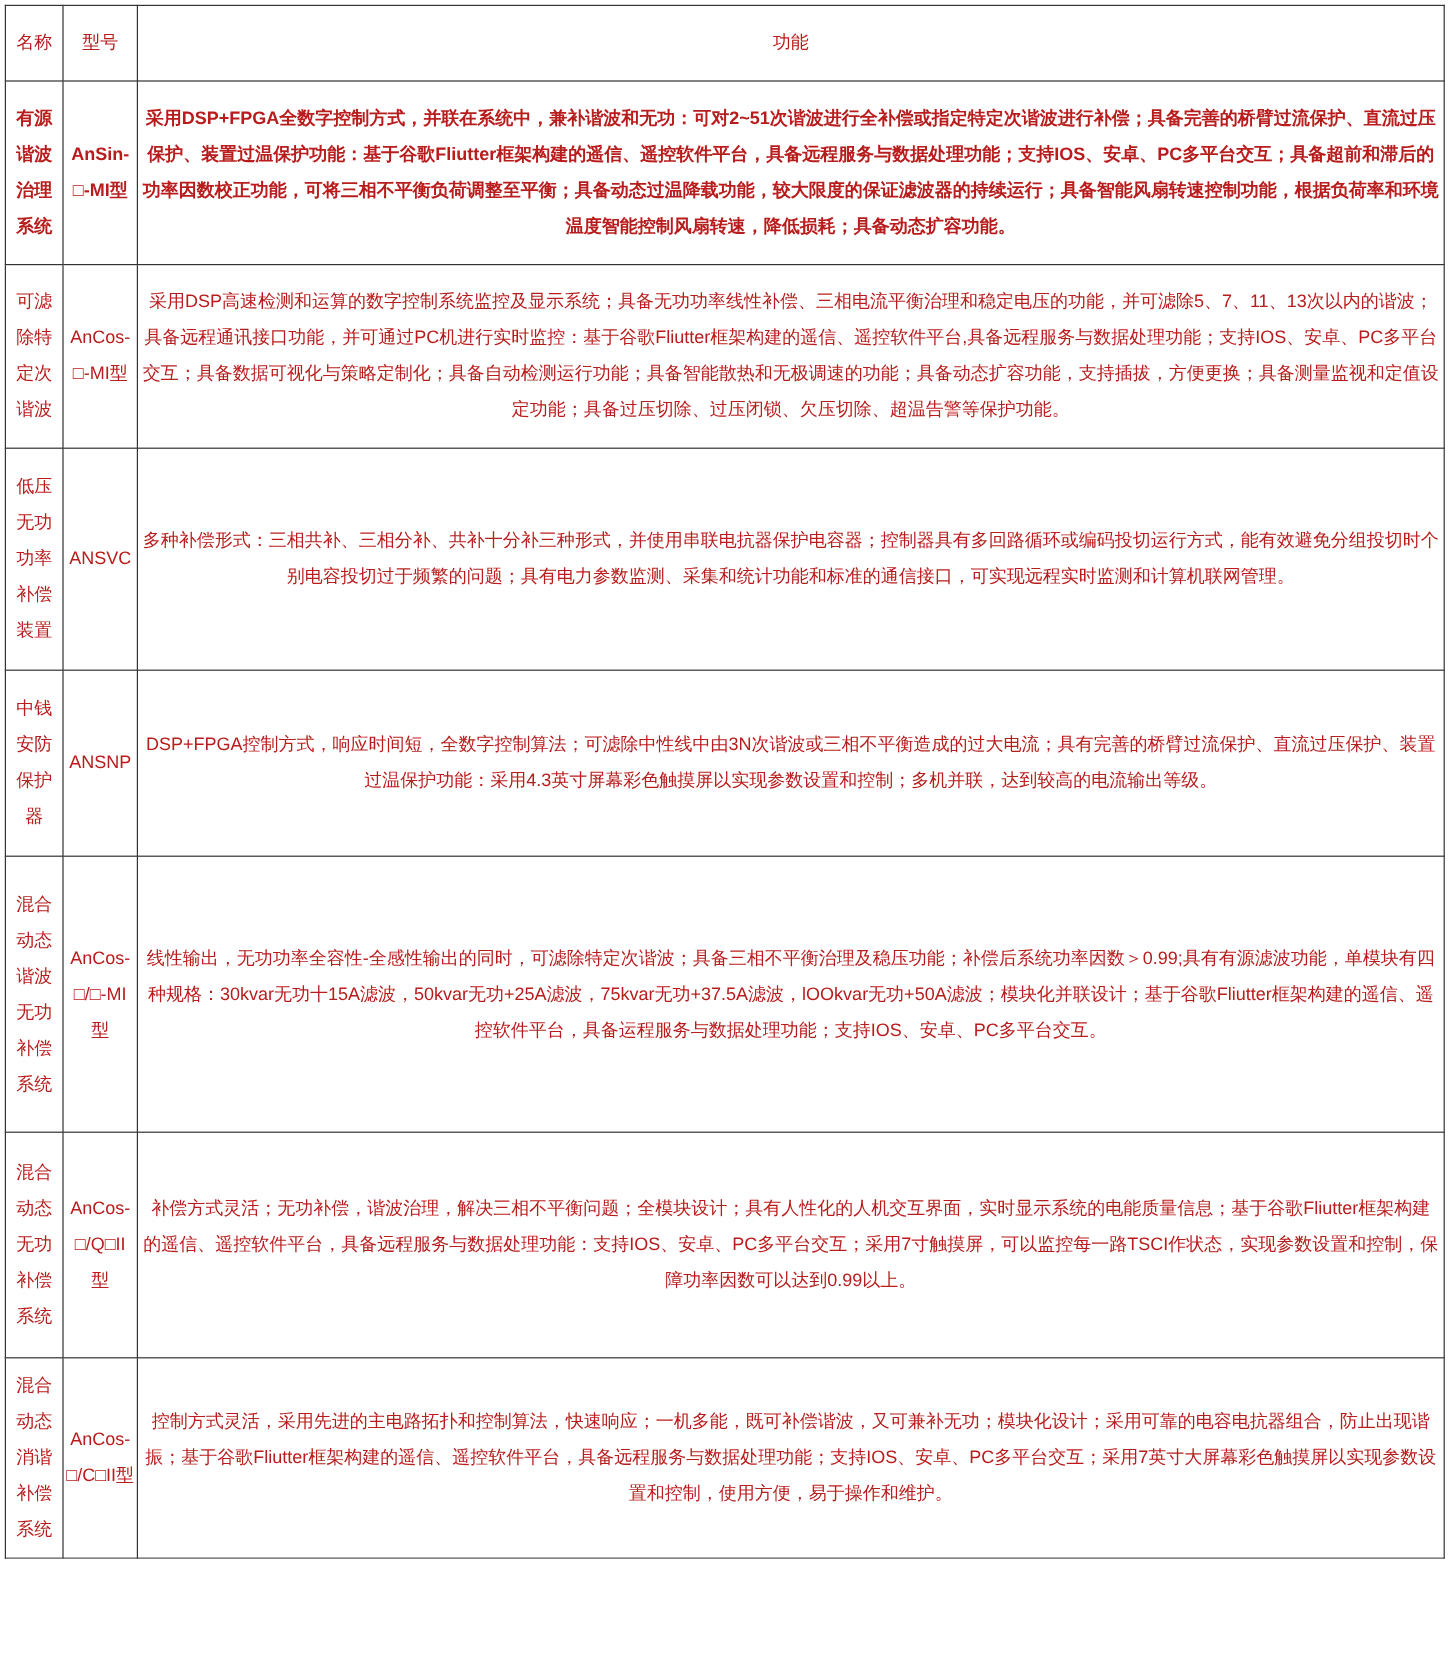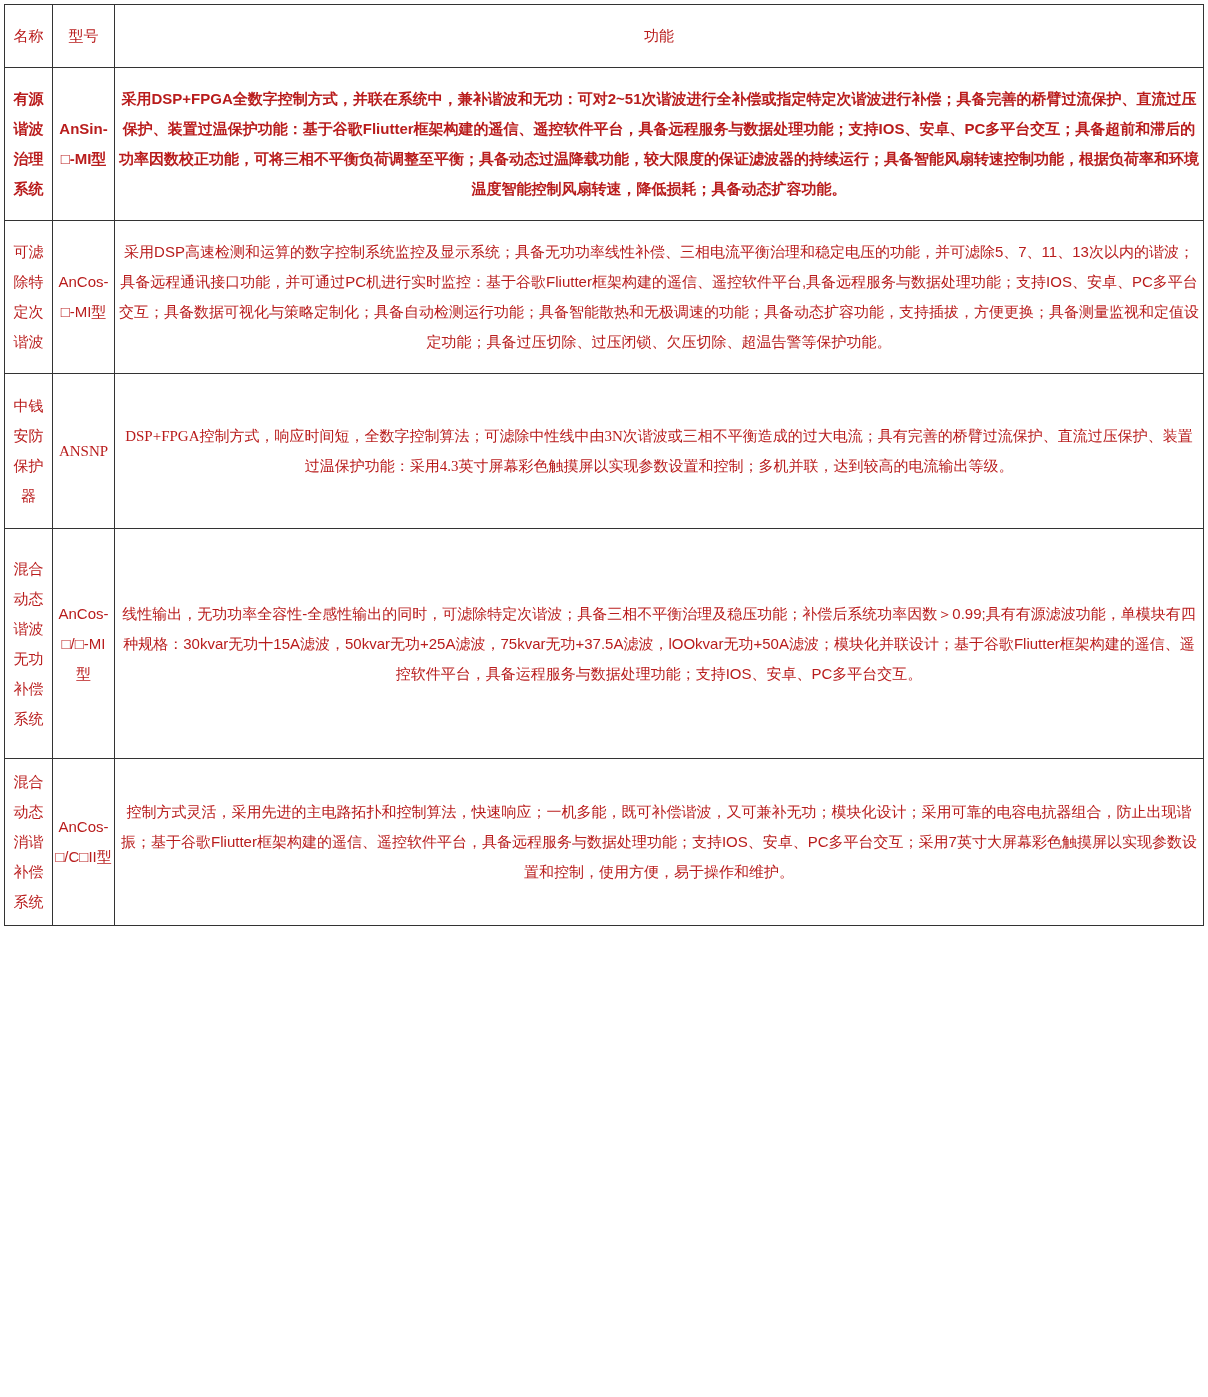--- a/index.html
+++ b/index.html
@@ -30,21 +30,21 @@
   col.c-model { width: 62px; }
   col.c-func  { width: auto; }
   td.name-cell  { padding: 2px 3px; }
   td.model-cell { padding: 2px 2px; }
   td.func-cell  { padding: 16px 4px; text-align: center; }
   tr.hdr { height: 46px; }
   tr.r1 { height: 152px; font-weight: bold; }
   tr.r2 { height: 147px; }
   tr.r3 { height: 185px; }
   tr.r4 { height: 115px; }
-  tr.r5 { height: 155px; font-family: Liberation Serif, serif; }
+  tr.r5 { height: 155px; }
   tr.r6 { height: 230px; margin-top: 48px; }
   tr.r7 { height: 188px; }
   tr.r8 { height: 167px; }
 </style>
 </head>
 <body>
 
 <div class="page">
   <table class="doc-table">
     <colgroup>
@@ -61,29 +61,39 @@
       <tr class="r1">
         <td class="name-cell">有源谐波治理系统</td>
         <td class="model-cell">AnSin-□-MI型</td>
         <td class="func-cell">采用DSP+FPGA全数字控制方式，并联在系统中，兼补谐波和无功：可对2~51次谐波进行全补偿或指定特定次谐波进行补偿；具备完善的桥臂过流保护、直流过压保护、装置过温保护功能：基于谷歌Fliutter框架构建的遥信、遥控软件平台，具备远程服务与数据处理功能；支持IOS、安卓、PC多平台交互；具备超前和滞后的功率因数校正功能，可将三相不平衡负荷调整至平衡；具备动态过温降载功能，较大限度的保证滤波器的持续运行；具备智能风扇转速控制功能，根据负荷率和环境温度智能控制风扇转速，降低损耗；具备动态扩容功能。</td>
       </tr>
       <tr class="r2">
         <td class="name-cell">可滤除特定次谐波</td>
         <td class="model-cell">AnCos-□-MI型</td>
         <td class="func-cell">采用DSP高速检测和运算的数字控制系统监控及显示系统；具备无功功率线性补偿、三相电流平衡治理和稳定电压的功能，并可滤除5、7、11、13次以内的谐波；具备远程通讯接口功能，并可通过PC机进行实时监控：基于谷歌Fliutter框架构建的遥信、遥控软件平台,具备远程服务与数据处理功能；支持IOS、安卓、PC多平台交互；具备数据可视化与策略定制化；具备自动检测运行功能；具备智能散热和无极调速的功能；具备动态扩容功能，支持插拔，方便更换；具备测量监视和定值设定功能；具备过压切除、过压闭锁、欠压切除、超温告警等保护功能。</td>
       </tr>
+      <tr class="r3">
+        <td class="name-cell">低压无功功率补偿装置</td>
+        <td class="model-cell">ANSVC</td>
+        <td class="func-cell">多种补偿形式：三相共补、三相分补、共补十分补三种形式，并使用串联电抗器保护电容器；控制器具有多回路循环或编码投切运行方式，能有效避免分组投切时个别电容投切过于频繁的问题；具有电力参数监测、采集和统计功能和标准的通信接口，可实现远程实时监测和计算机联网管理。</td>
+      </tr>
       <tr class="r5">
         <td class="name-cell">中钱安防保护器</td>
         <td class="model-cell">ANSNP</td>
         <td class="func-cell">DSP+FPGA控制方式，响应时间短，全数字控制算法；可滤除中性线中由3N次谐波或三相不平衡造成的过大电流；具有完善的桥臂过流保护、直流过压保护、装置过温保护功能：采用4.3英寸屏幕彩色触摸屏以实现参数设置和控制；多机并联，达到较高的电流输出等级。</td>
       </tr>
       <tr class="r6">
         <td class="name-cell">混合动态谐波无功补偿系统</td>
         <td class="model-cell">AnCos-□/□-MI型</td>
         <td class="func-cell">线性输出，无功功率全容性-全感性输出的同时，可滤除特定次谐波；具备三相不平衡治理及稳压功能；补偿后系统功率因数＞0.99;具有有源滤波功能，单模块有四种规格：30kvar无功十15A滤波，50kvar无功+25A滤波，75kvar无功+37.5A滤波，lOOkvar无功+50A滤波；模块化并联设计；基于谷歌Fliutter框架构建的遥信、遥控软件平台，具备运程服务与数据处理功能；支持IOS、安卓、PC多平台交互。</td>
+      </tr>
+      <tr class="r7">
+        <td class="name-cell">混合动态无功补偿系统</td>
+        <td class="model-cell">AnCos-□/Q□II型</td>
+        <td class="func-cell">补偿方式灵活；无功补偿，谐波治理，解决三相不平衡问题；全模块设计；具有人性化的人机交互界面，实时显示系统的电能质量信息；基于谷歌Fliutter框架构建的遥信、遥控软件平台，具备远程服务与数据处理功能：支持IOS、安卓、PC多平台交互；采用7寸触摸屏，可以监控每一路TSCI作状态，实现参数设置和控制，保障功率因数可以达到0.99以上。</td>
       </tr>
       <tr class="r8">
         <td class="name-cell">混合动态消谐补偿系统</td>
         <td class="model-cell">AnCos-□/C□II型</td>
         <td class="func-cell">控制方式灵活，采用先进的主电路拓扑和控制算法，快速响应；一机多能，既可补偿谐波，又可兼补无功；模块化设计；采用可靠的电容电抗器组合，防止出现谐振；基于谷歌Fliutter框架构建的遥信、遥控软件平台，具备远程服务与数据处理功能；支持IOS、安卓、PC多平台交互；采用7英寸大屏幕彩色触摸屏以实现参数设置和控制，使用方便，易于操作和维护。</td>
       </tr>
     </tbody>
   </table>
 </div>
 

